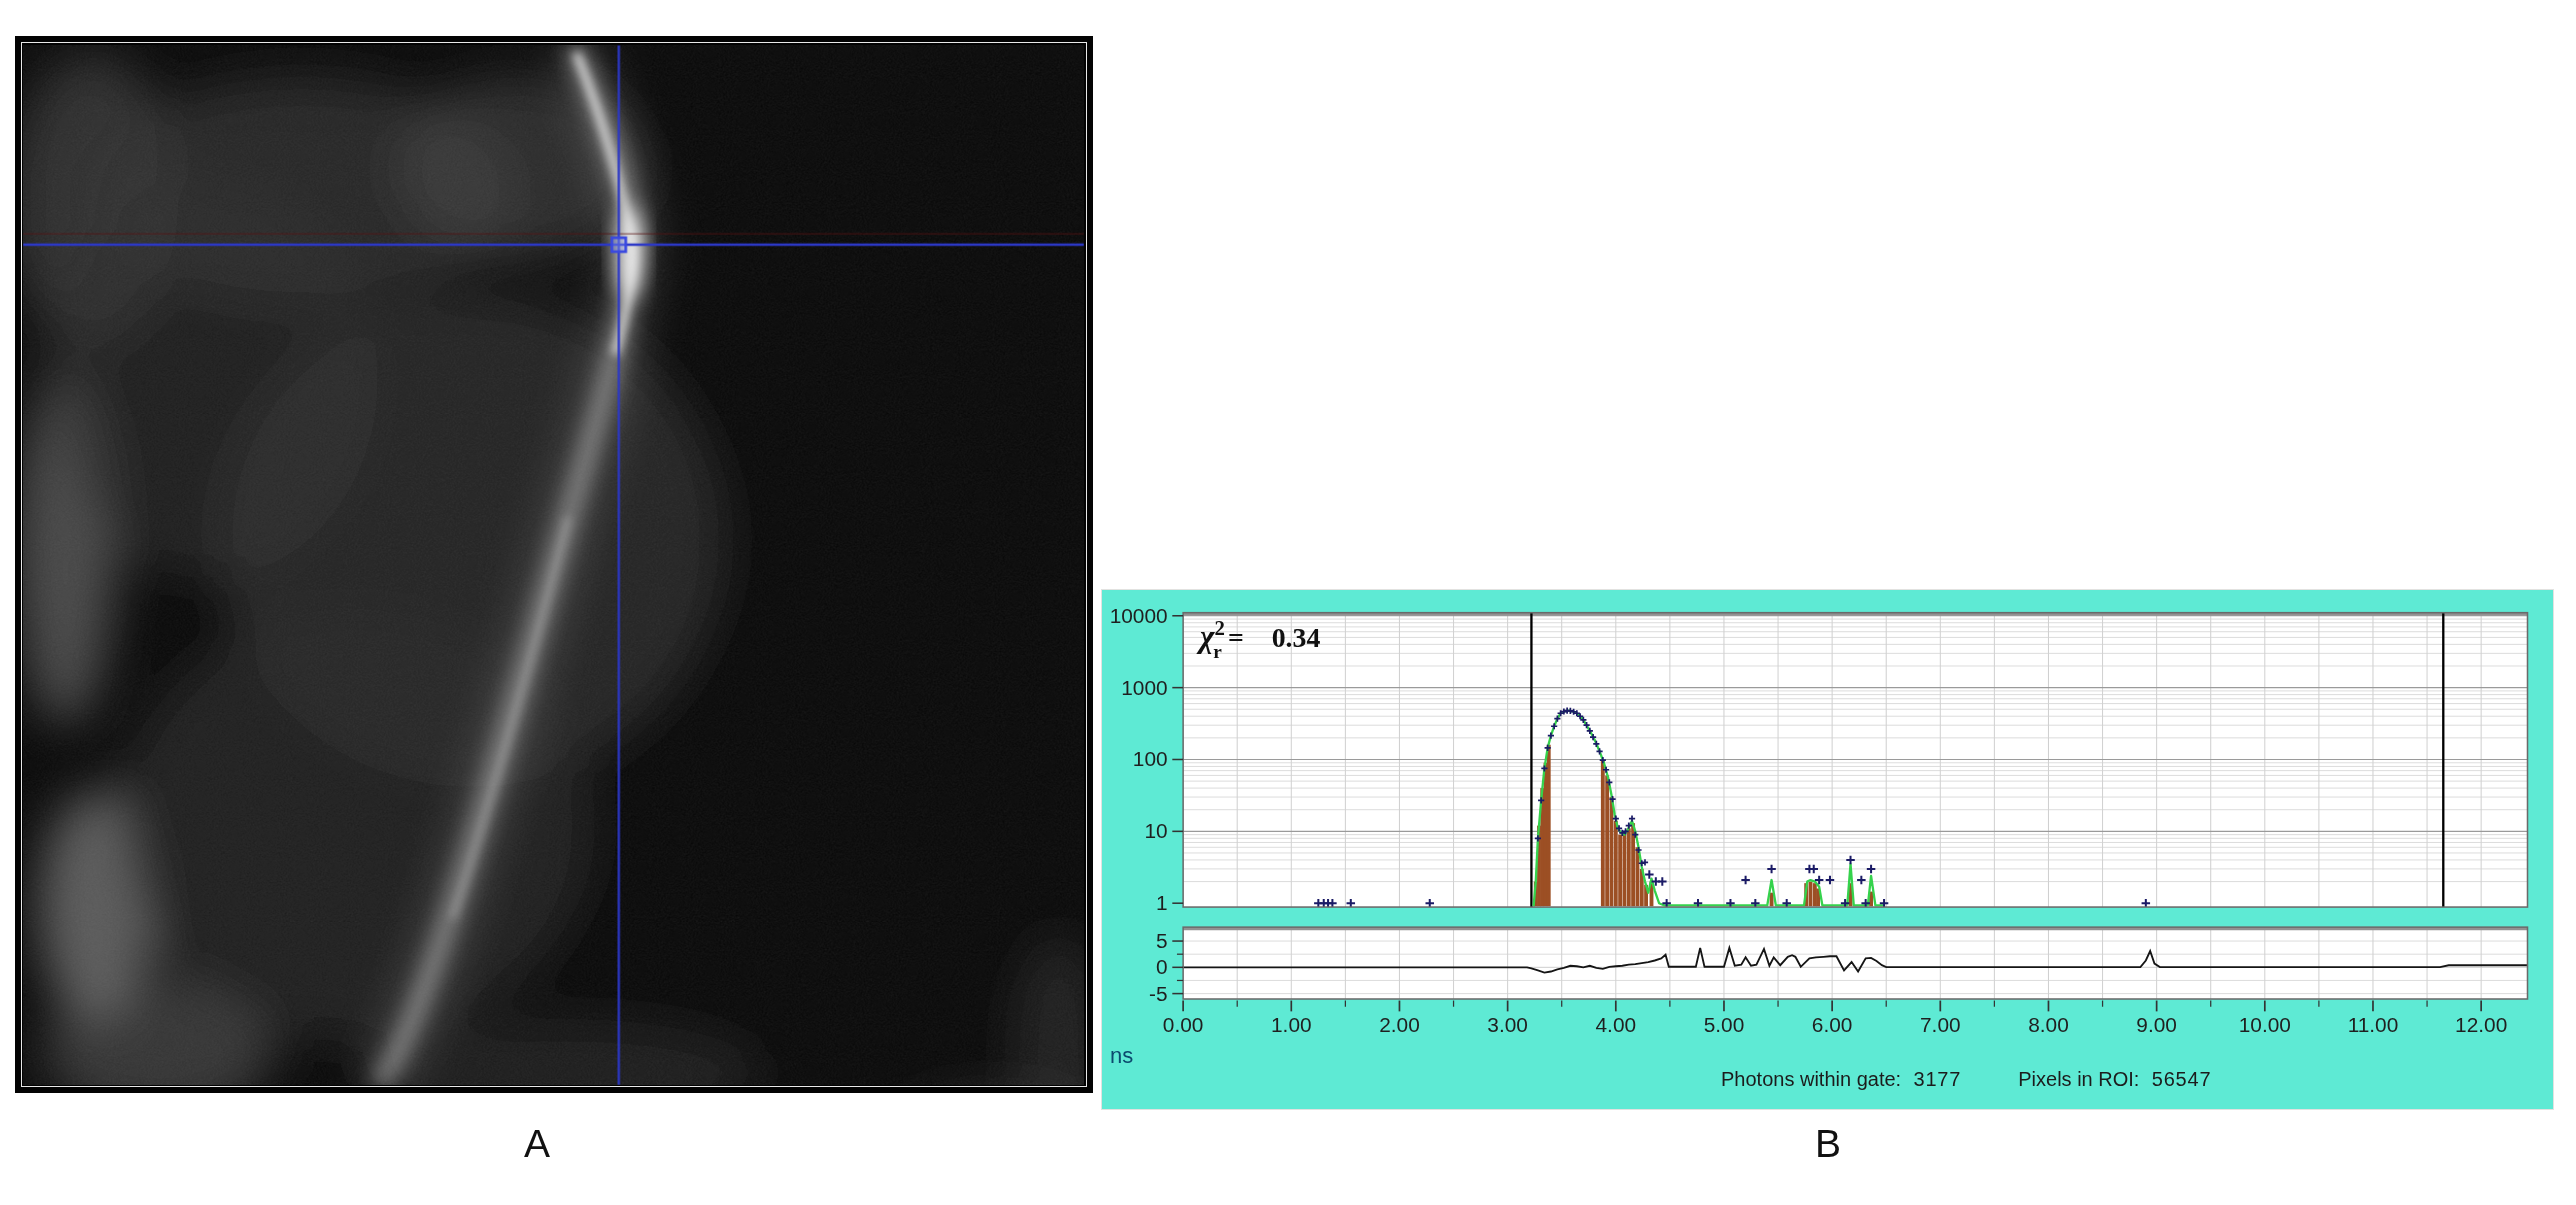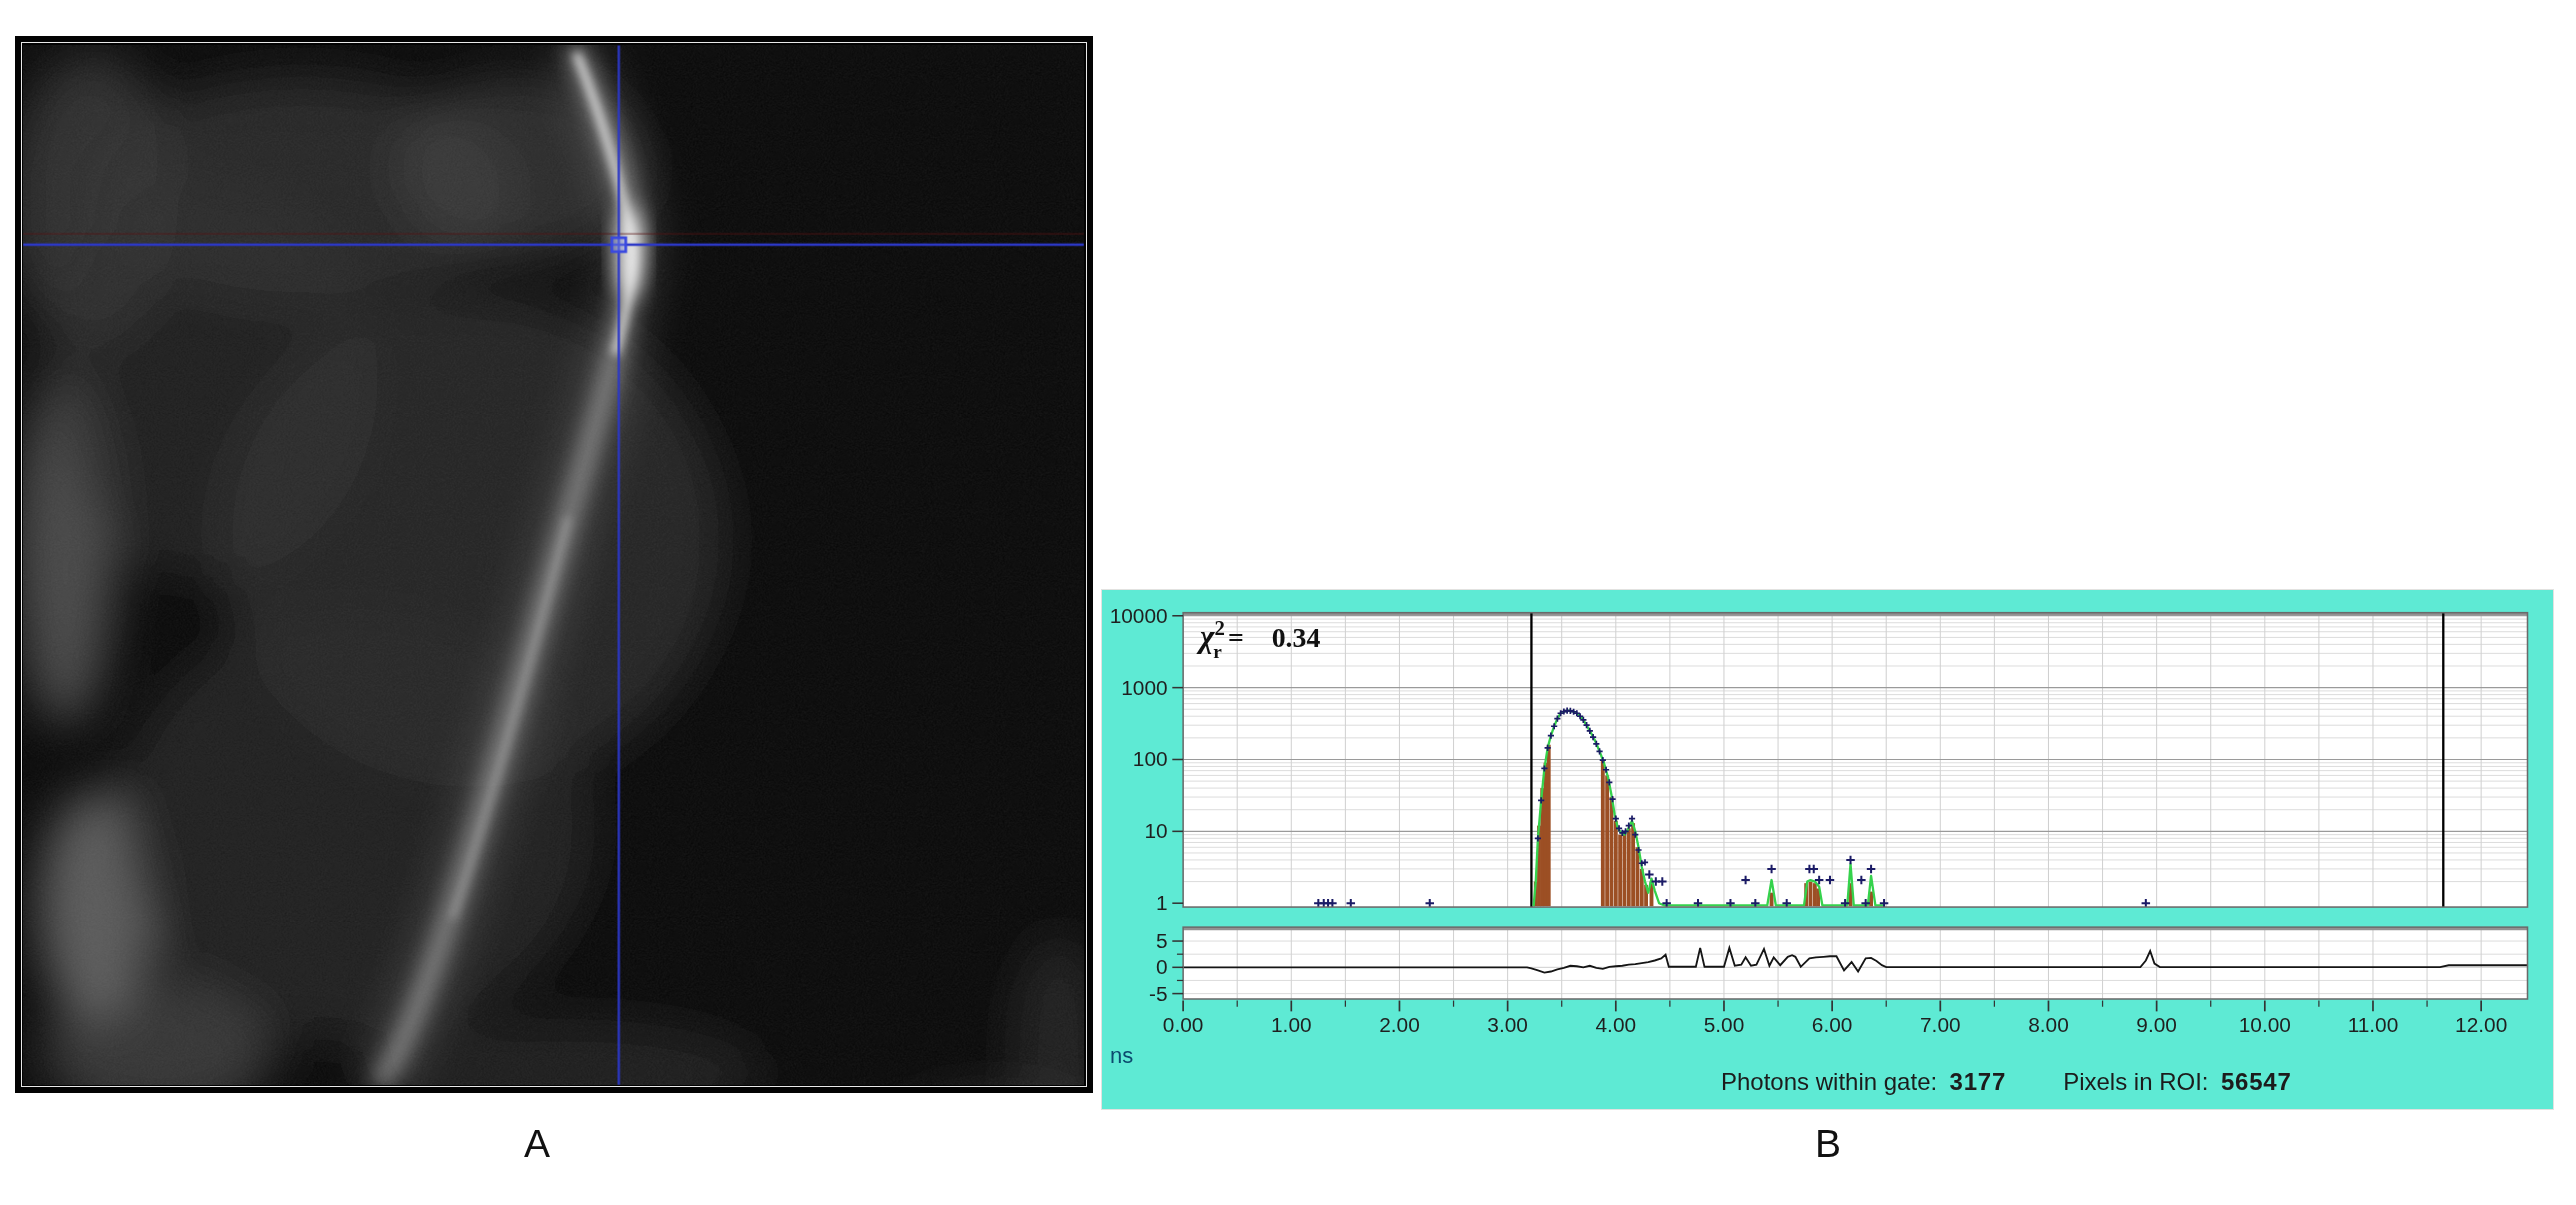--- a/index.html
+++ b/index.html
@@ -10,22 +10,22 @@
   #panelA{position:absolute;left:14.7px;top:36px;width:1078px;height:1057px;background:#030303;}
   #panelA .innerborder{position:absolute;left:6.2px;top:6.2px;right:6.2px;bottom:6.2px;border:1.5px solid #e9e9e9;}
   #panelA svg{position:absolute;left:8.5px;top:8.5px;}
 
   
   #panelB{position:absolute;left:1101px;top:589px;width:1451px;height:519px;background:#5eead4;border:0.8px solid #e2e2e0;}
   #panelB svg{position:absolute;left:0;top:0;}
 
   .overlay-label{position:absolute;color:#1c1c1c;}
   #nsLabel{left:1110px;top:1043px;font-size:22px;color:#0c4a6e;}
-  #statusRow{position:absolute;left:1721px;top:1068px;font-size:24px;color:#1c1c1c;display:flex;align-items:baseline;white-space:nowrap;}
-  #statusRow .val{font-weight:bold;margin-left:12.4px;letter-spacing:0.8px;}
+  #statusRow{position:absolute;left:1721px;top:1068px;font-size:20px;color:#1c1c1c;display:flex;align-items:baseline;white-space:nowrap;}
+  #statusRow .val{font-weight:normal;margin-left:12.4px;letter-spacing:0.8px;}
   #statusRow .lbl2{margin-left:57px;}
   .panel-letter{position:absolute;top:1122px;width:70px;text-align:center;font-size:39px;color:#111;}
   #letterA{left:502px;}
   #letterB{left:1793px;}
 </style>
 </head>
 <body>
 
 <div id="page">
 

